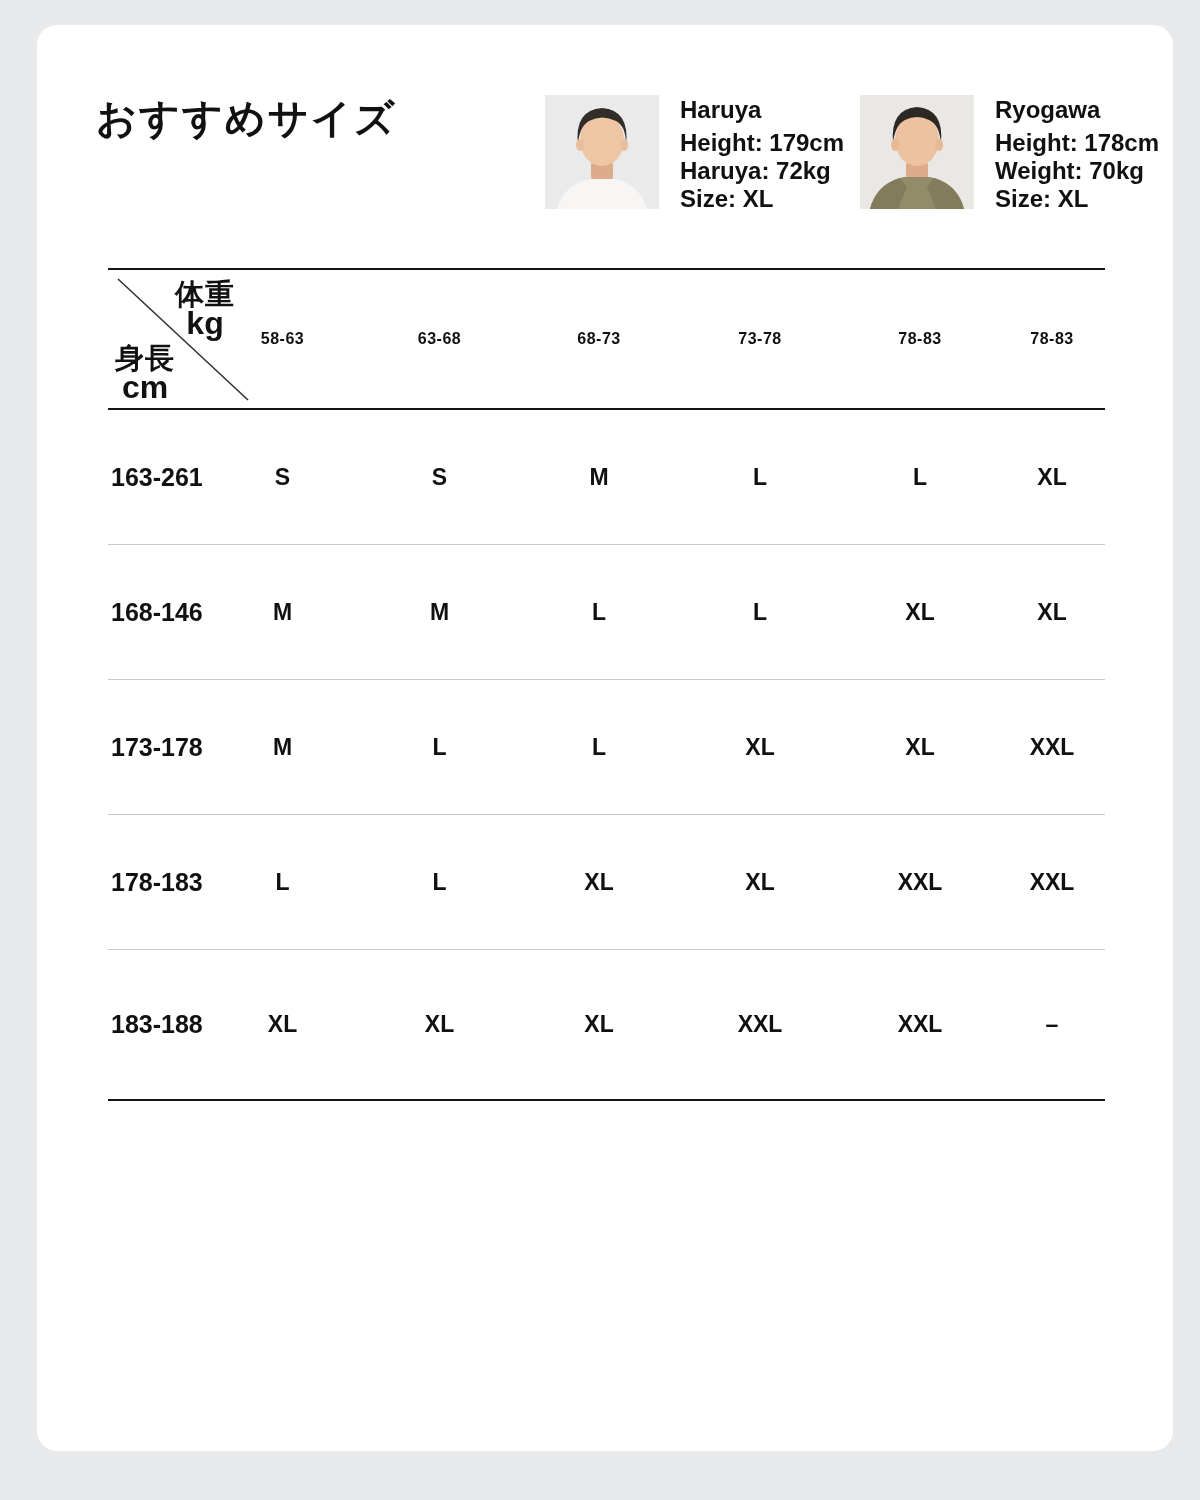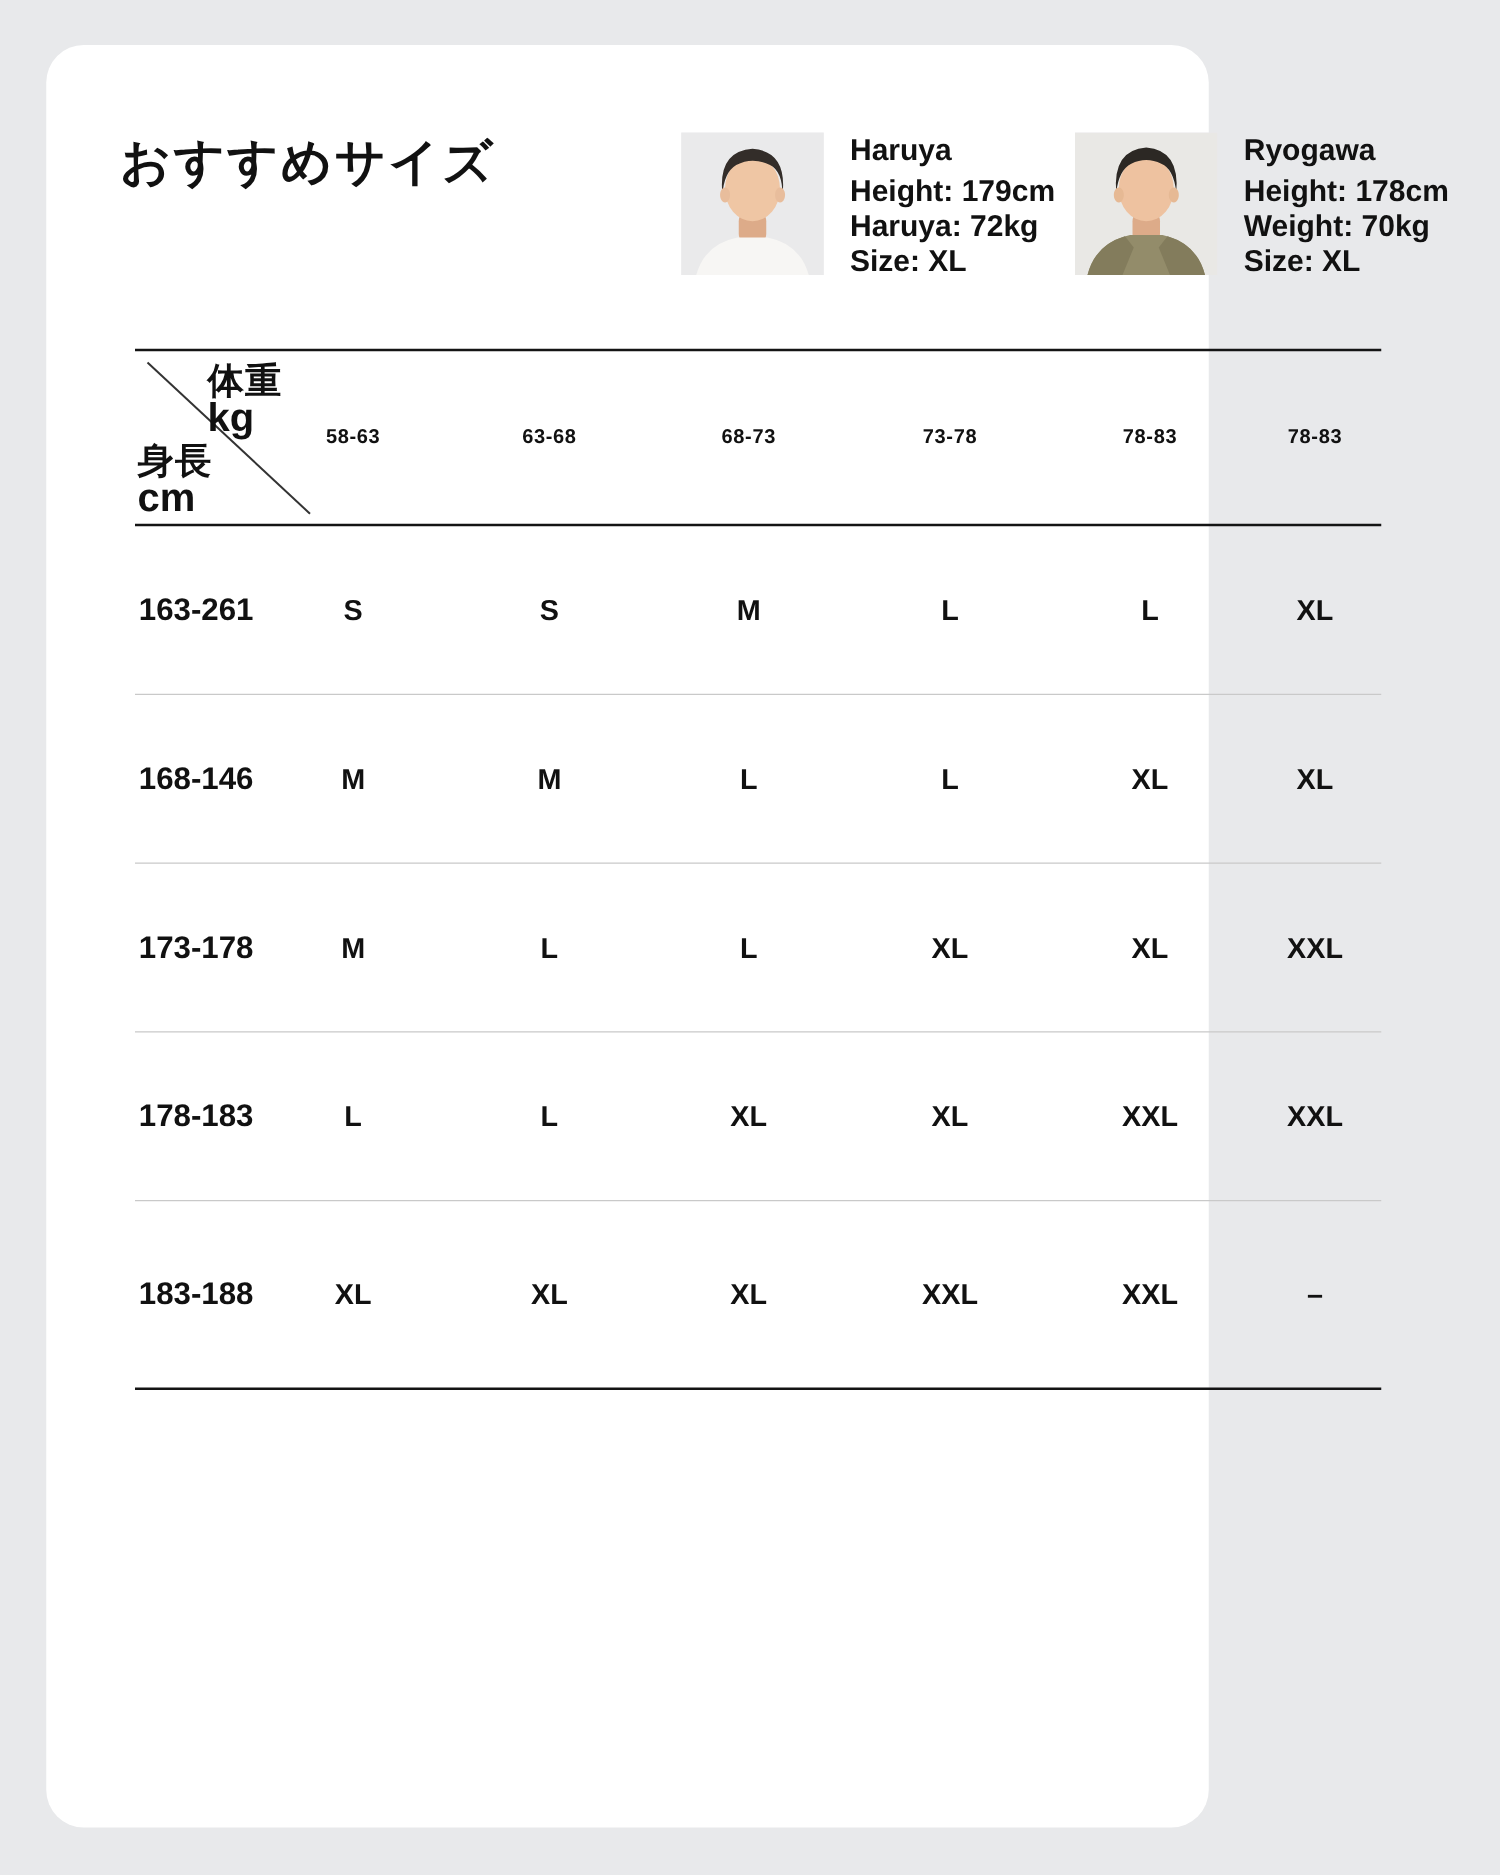--- a/index.html
+++ b/index.html
@@ -5,23 +5,23 @@
   * { box-sizing: border-box; margin: 0; padding: 0; }
   html, body {
     width: 1200px; height: 1500px;
     background: #e8e9eb;
     font-family: "Liberation Sans", "DejaVu Sans", sans-serif;
     color: #111;
     overflow: hidden;
     position: relative;
   }
   .card {
-    position: absolute; left: 37px; top: 36px;
-    width: 930px; height: 1426px;
-    background: #ffffff; border-radius: 30px;
+    position: absolute; left: 37px; top: 25px;
+    width: 1136px; height: 1426px;
+    background: #ffffff; border-radius: 20px;
   }
   .title {
     position: absolute; left: 59px; top: 66px;
     font-size: 40px; font-weight: bold; letter-spacing: 2px;
   }
   
   .models { position: absolute; left: 508px; top: 70px; display: flex; gap: 28px; }
   .model { display: flex; }
   .photo { width: 114px; height: 114px; flex: none; overflow: hidden; background: #eaeaeb; }
   .photo svg { display: block; width: 114px; height: 114px; }
@@ -36,21 +36,21 @@
     align-items: center;
   }
   .hrow {
     height: 142px; position: relative;
     border-top: 2px solid #141414;
     border-bottom: 2px solid #141414;
   }
   .hcell { text-align: center; font-weight: bold; font-size: 16px; letter-spacing: 0.5px; }
   .corner { position: absolute; left: 0; top: 0; width: 152px; height: 138px; }
   .corner svg { position: absolute; left: 0; top: 0; width: 152px; height: 138px; }
-  .corner .blk { position: absolute; font-weight: bold; }
+  .corner .blk { position: absolute; text-align: center; font-weight: bold; }
   .corner .cjk { display: block; font-size: 29px; line-height: 32px; letter-spacing: 1px; }
   .corner .unit { display: block; font-size: 32px; line-height: 27px; }
   .w-blk { left: 58px; top: 8px; width: 78px; }
   .h-blk { left: 2px; top: 72px; width: 70px; }
   .drow { height: 135px; border-bottom: 1px solid #c9c9c9; }
   .drow.last { height: 151px; border-bottom: 2px solid #141414; }
   .dlabel { font-size: 25px; font-weight: bold; padding-left: 3px; white-space: nowrap; }
   .dcell { text-align: center; font-size: 23px; font-weight: bold; }
 </style>
 </head>

